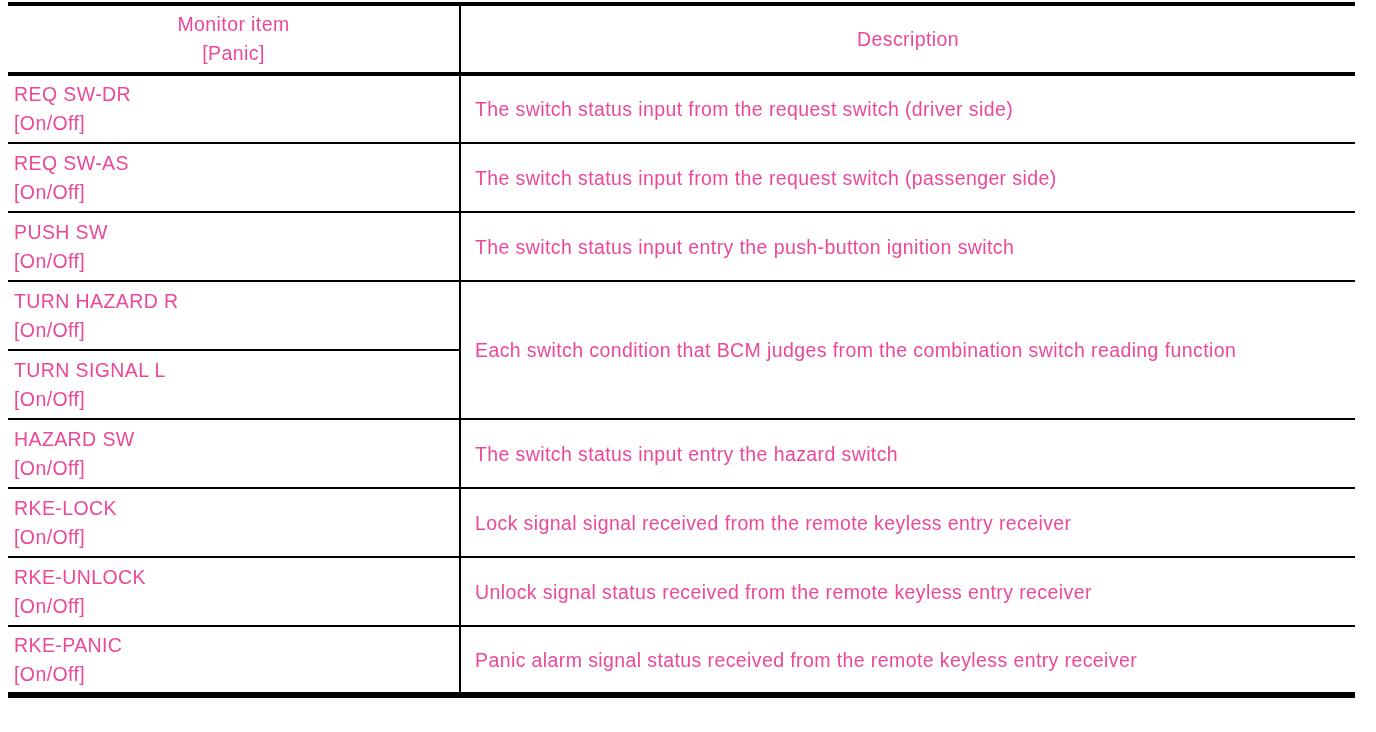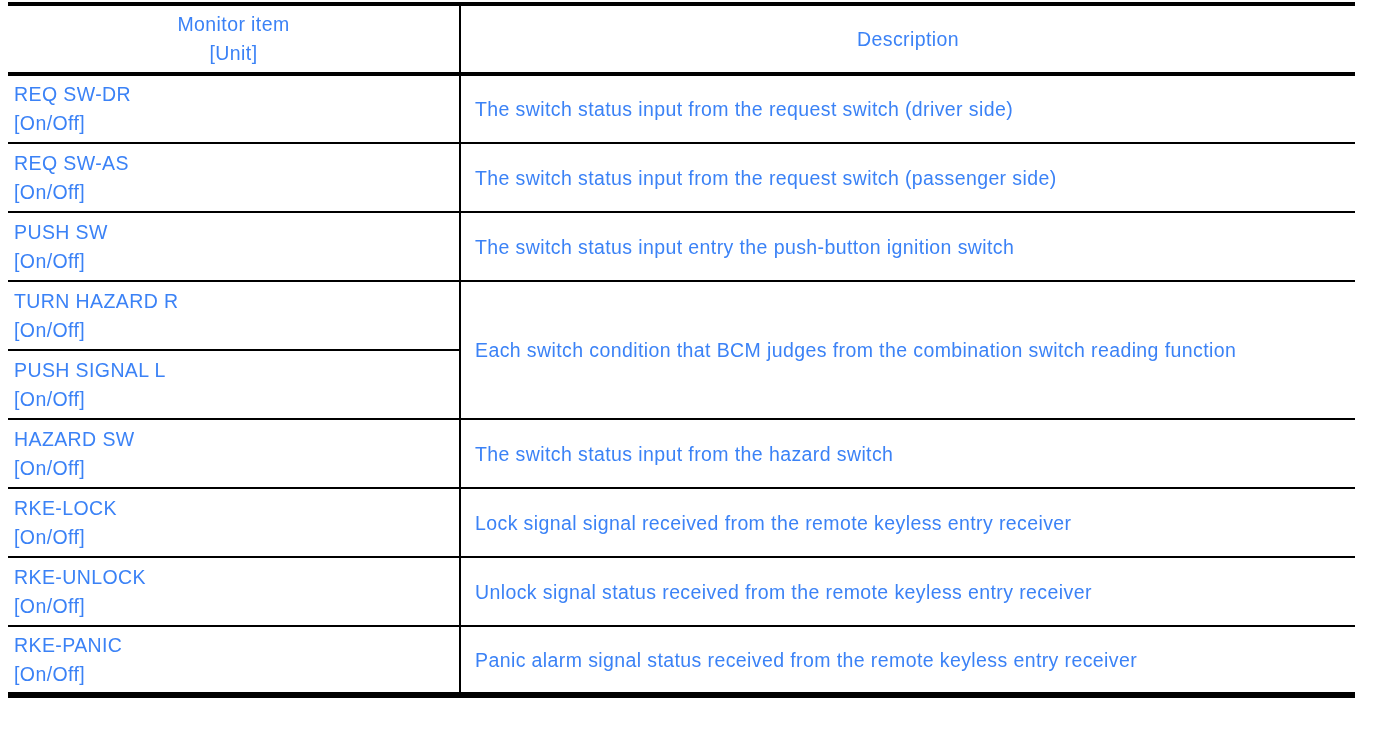--- a/index.html
+++ b/index.html
@@ -4,21 +4,21 @@
 <style>
   * { margin: 0; padding: 0; box-sizing: border-box; }
   html, body { background: #ffffff; }
   .page {
     position: relative;
     width: 1376px;
     height: 732px;
     background: #ffffff;
     overflow: hidden;
     font-family: "Liberation Sans", "DejaVu Sans", sans-serif;
-    color: #3b82f6;
+    color: #ec4899;
   }
   table.monitor-table {
     position: absolute;
     left: 8px;
     top: 2px;
     width: 1347px;
     border-collapse: collapse;
     table-layout: fixed;
     border-top: 4px solid #000;
     border-bottom: 6px solid #000;
@@ -59,21 +59,21 @@
 <div class="page">
   <table class="monitor-table">
     <colgroup>
       <col class="c-item">
       <col class="c-desc">
     </colgroup>
     <thead>
       <tr>
         <th class="item-h">
           <span class="line">Monitor item</span>
-          <span class="line">[Unit]</span>
+          <span class="line">[Panic]</span>
         </th>
         <th>
           <span class="line">Description</span>
         </th>
       </tr>
     </thead>
     <tbody>
       <tr>
         <td class="item">
           <span class="line">REQ SW-DR</span>
@@ -97,30 +97,30 @@
       </tr>
       <tr>
         <td class="item">
           <span class="line">TURN HAZARD R</span>
           <span class="line">[On/Off]</span>
         </td>
         <td class="desc" rowspan="2">Each switch condition that BCM judges from the combination switch reading function</td>
       </tr>
       <tr>
         <td class="item">
-          <span class="line">PUSH SIGNAL L</span>
+          <span class="line">TURN SIGNAL L</span>
           <span class="line">[On/Off]</span>
         </td>
       </tr>
       <tr>
         <td class="item">
           <span class="line">HAZARD SW</span>
           <span class="line">[On/Off]</span>
         </td>
-        <td class="desc">The switch status input from the hazard switch</td>
+        <td class="desc">The switch status input entry the hazard switch</td>
       </tr>
       <tr>
         <td class="item">
           <span class="line">RKE-LOCK</span>
           <span class="line">[On/Off]</span>
         </td>
         <td class="desc">Lock signal signal received from the remote keyless entry receiver</td>
       </tr>
       <tr>
         <td class="item">

